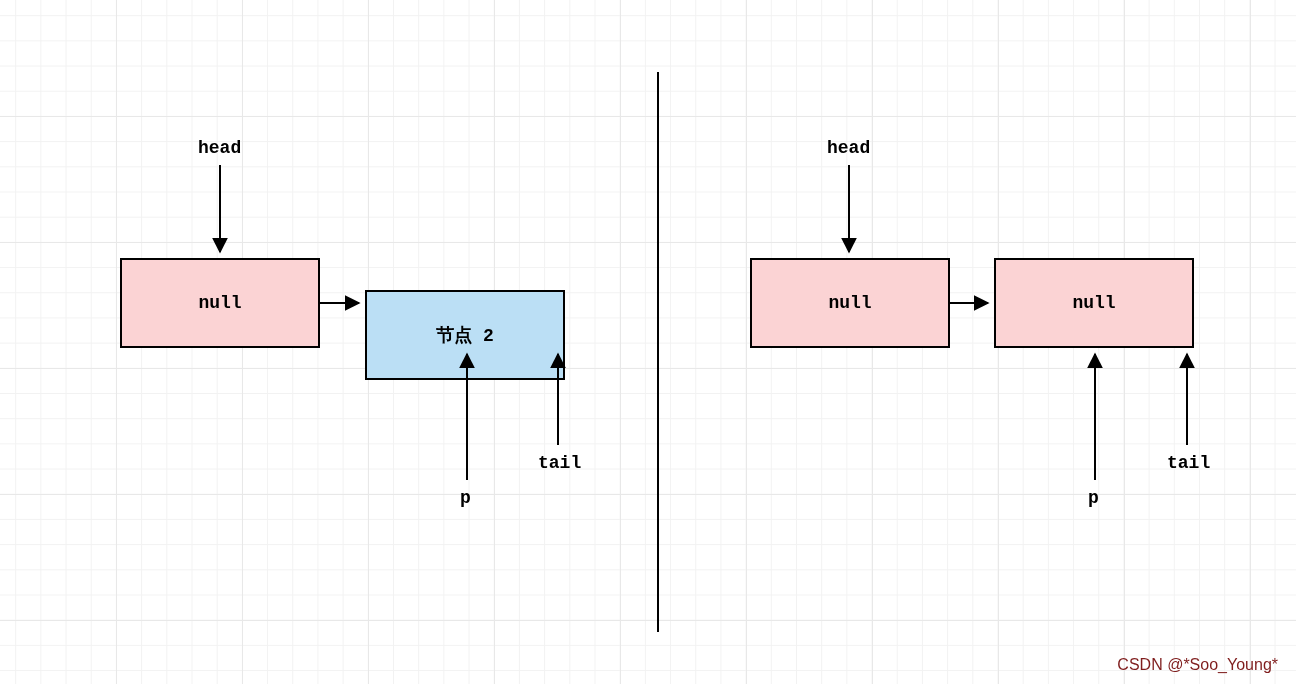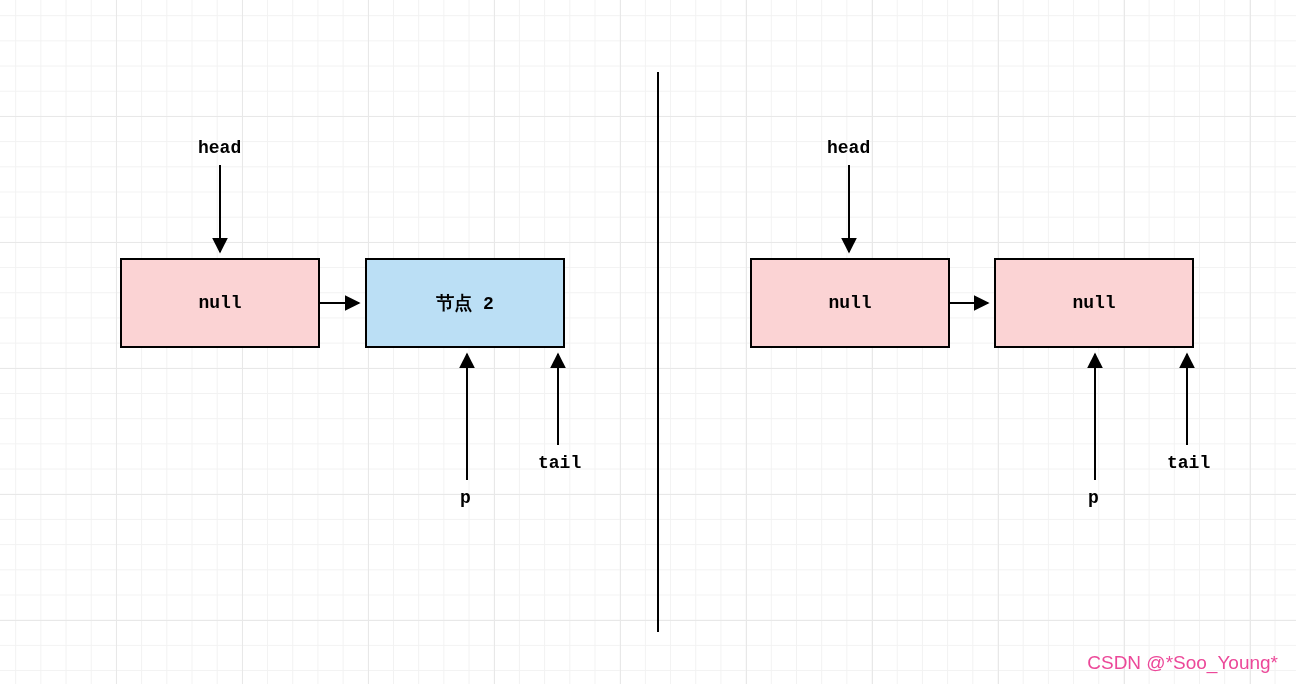--- a/index.html
+++ b/index.html
@@ -27,33 +27,33 @@
   .node {
     position: absolute;
     border: 2px solid #000;
     display: flex;
     align-items: center;
     justify-content: center;
     font-size: 18px;
     font-weight: 600;
   }
   .pink { background: #fbd3d4; }
-  .blue { background: #bbdff5; }
+  .blue { background: #bbdff5; margin-top: 32px; }
   .lbl {
     position: absolute;
     font-size: 18px;
     font-weight: 600;
     white-space: nowrap;
   }
   .watermark {
     position: absolute;
     right: 18px; bottom: 10px;
-    color: #ec4899;
+    color: #7f1d1d;
     font-family: Arial, sans-serif;
-    font-size: 19px;
+    font-size: 16px;
   }
   svg.overlay {
     position: absolute; inset: 0;
     width: 1296px; height: 684px;
     pointer-events: none;
   }
 </style>
 </head>
 <body>
 

